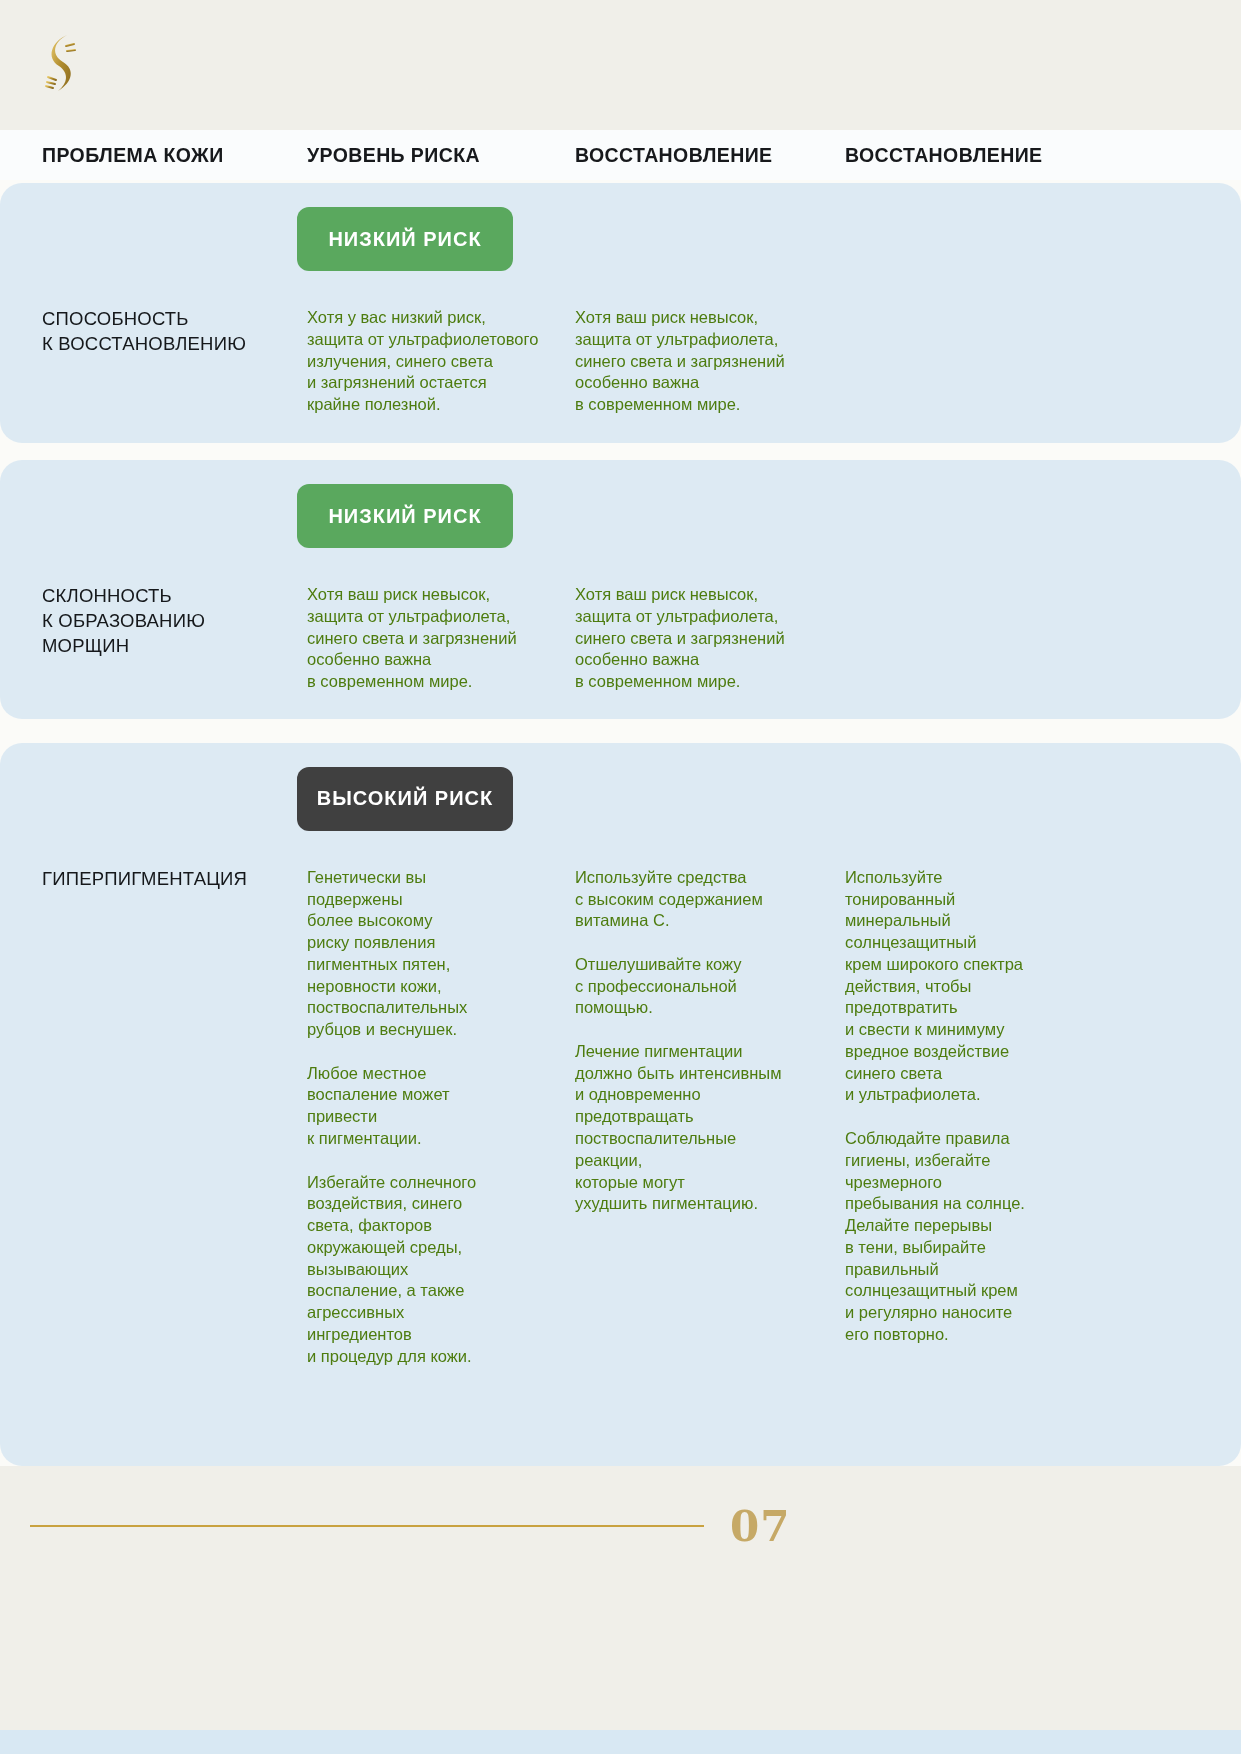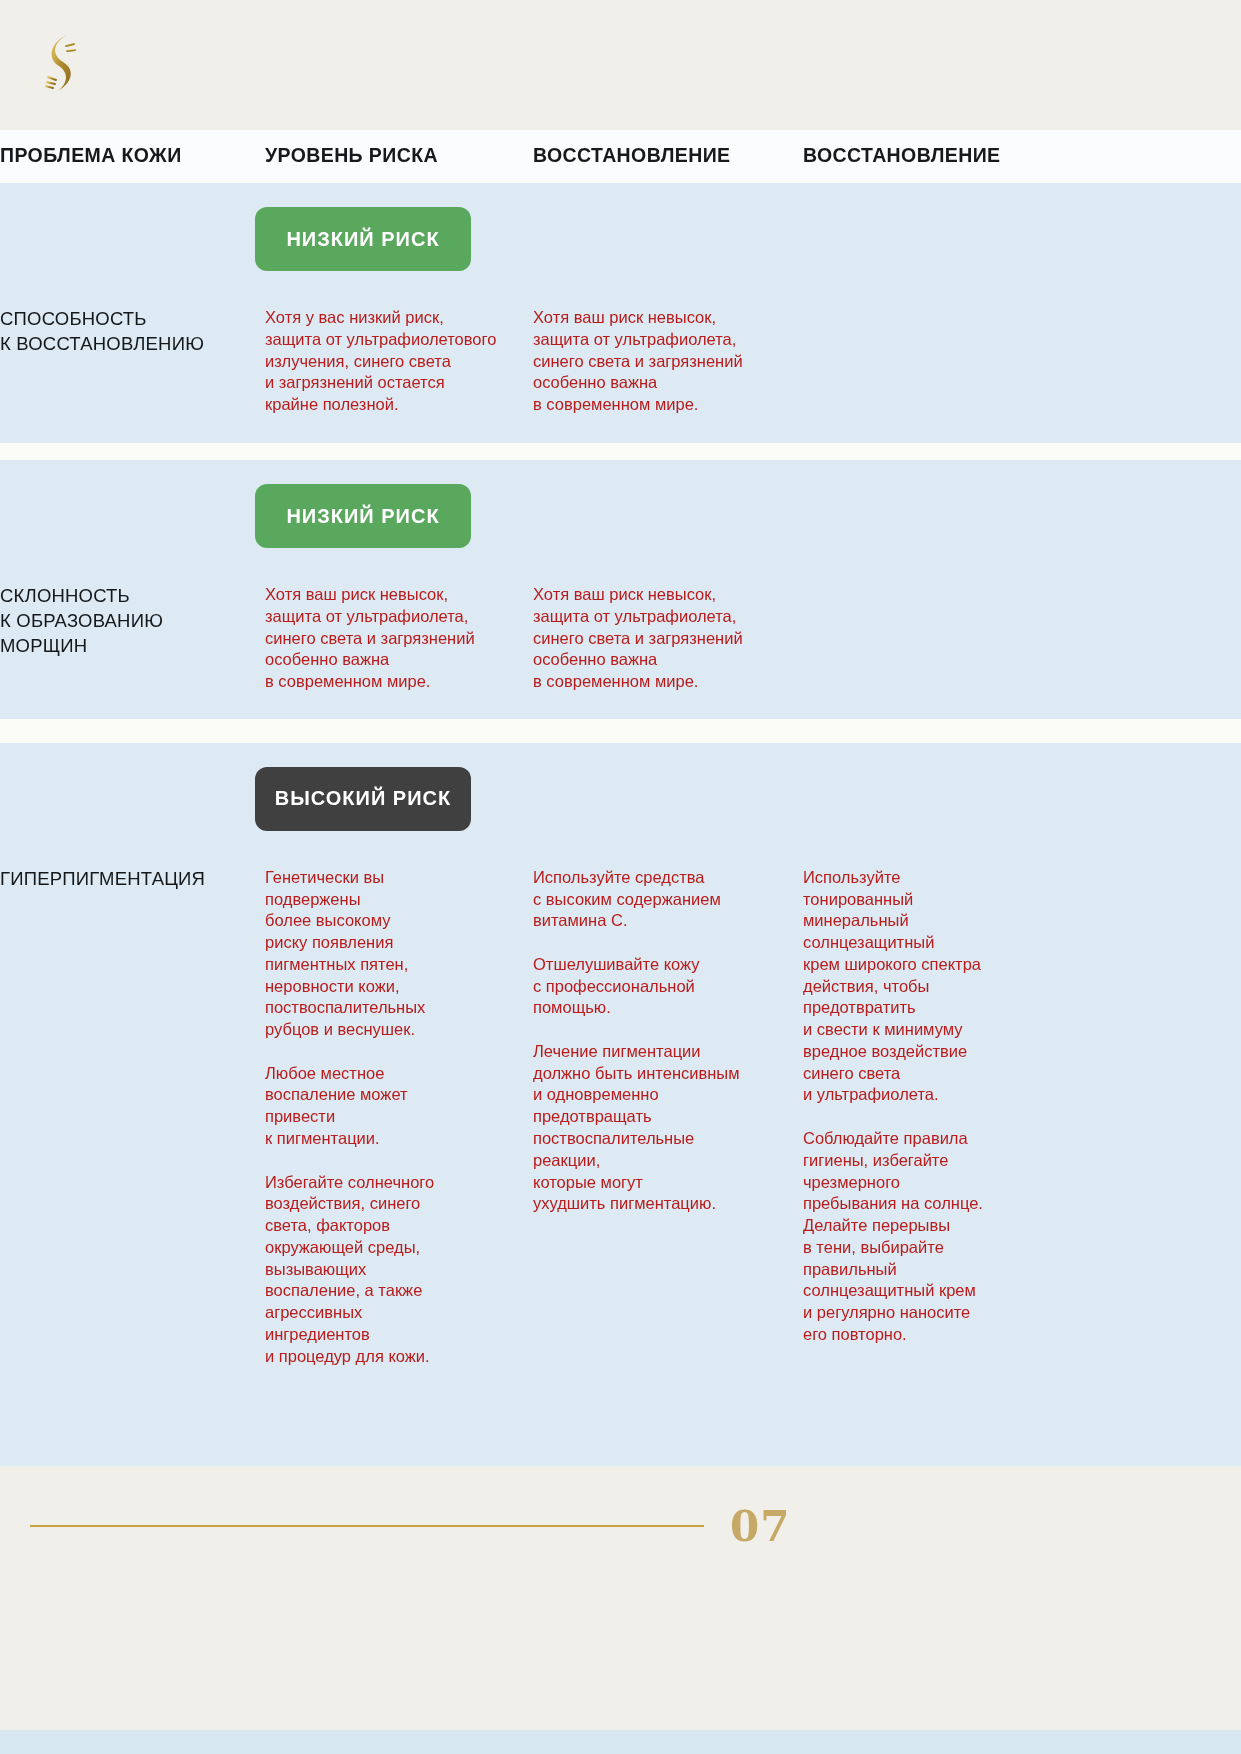--- a/index.html
+++ b/index.html
@@ -21,37 +21,39 @@
     position: absolute;
     left: 42px;
     top: 33px;
     width: 38px;
     height: 60px;
   }
   .content-area { background: #fbfbf8; }
   .grid-row {
     display: grid;
     grid-template-columns: 265px 268px 270px 1fr;
+    padding-left: 42px;
     padding-right: 60px;
   }
   .header-band {
     background: #fafcfd;
     height: 50px;
   }
   .header-band .grid-row { height: 50px; align-items: center; }
   .header-cell {
     font-size: 19.5px;
     font-weight: 700;
     color: #17191c;
     letter-spacing: 0.4px;
   }
   .section {
     background: #ddeaf3;
     padding-top: 24px;
     padding-bottom: 26px;
+    border-radius: 22px;
   }
   .section-1 { margin-top: 3px; min-height: 260px; }
   .section-2 { margin-top: 17px; min-height: 253px; }
   .section-3 { margin-top: 24px; min-height: 723px; }
   .badge {
     display: inline-flex;
     align-items: center;
     justify-content: center;
     width: 216px;
     height: 64px;
@@ -71,21 +73,21 @@
     font-size: 18.5px;
     line-height: 1.35;
     color: #15181b;
     letter-spacing: 0.2px;
     padding-right: 10px;
   }
   .cell {
     white-space: pre-line;
     font-size: 16.5px;
     line-height: 1.32;
-    color: #b91c1c;
+    color: #4d7c0f;
     padding-right: 12px;
   }
   .footer-area {
     background: #f0efe9;
     height: 294px;
     position: relative;
   }
   .footer-line-row {
     position: absolute;
     top: 36px;

